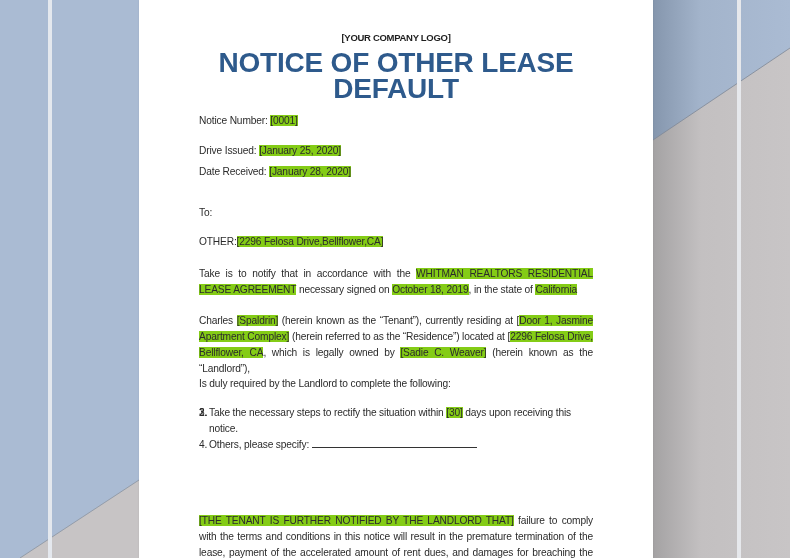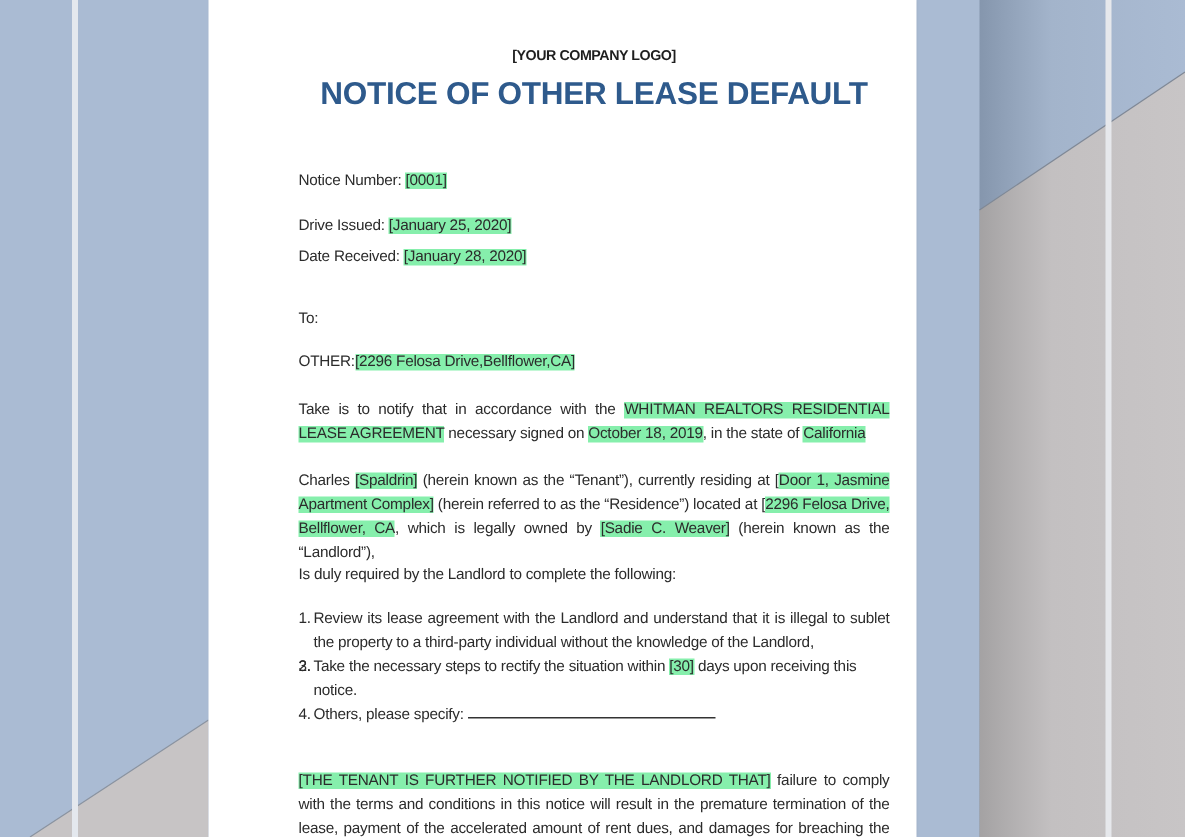--- a/index.html
+++ b/index.html
@@ -3,42 +3,42 @@
 <meta charset="utf-8">
 <style>
   html, body { margin: 0; padding: 0; }
   body {
     width: 790px; height: 558px; overflow: hidden; position: relative;
     background: #aabbd3;
     font-family: "Liberation Sans", sans-serif;
   }
   .bg { position: absolute; top: 0; left: 0; width: 790px; height: 558px; }
   .page {
-    position: absolute; left: 139px; top: 0; width: 472px; height: 558px;
+    position: absolute; left: 139px; top: 0; width: 514px; height: 558px;
     background: #ffffff;
     box-shadow: 0 0 2px rgba(0,0,0,0.08);
   }
   .doc {
     position: absolute; left: 60px; top: 0; width: 394px;
     color: #2b2b2b; font-size: 10.2px; line-height: 16px;
     font-family: "Liberation Sans", sans-serif;
     letter-spacing: -0.15px;
   }
   .logo {
     position: absolute; top: 30px; left: 0; width: 394px; text-align: center;
     font-weight: bold; font-size: 9.5px; color: #1e1e1e; letter-spacing: -0.3px;
   }
   .title {
     position: absolute; top: 50px; left: 0; width: 394px; text-align: center;
-    font-weight: bold; font-size: 21px; color: #2e5a8c; letter-spacing: -0.2px;
+    font-weight: bold; font-size: 28px; color: #2e5a8c; letter-spacing: -0.2px;
     line-height: 26px;
   }
   .line { position: absolute; left: 0; white-space: nowrap; }
   .para { position: absolute; left: 0; width: 394px; text-align: justify; text-align-last: left; }
-  .hl { background: #86efac; }
+  .hl { background: #84cc16; }
   ol { margin: 0; padding: 0; list-style: none; position: absolute; left: 0; width: 394px; }
   ol li { position: relative; padding-left: 10px; }
   ol li .num { position: absolute; left: 0; top: 0; }
   .blank { display: inline-block; width: 165px; border-bottom: 1px solid #333; height: 9px; vertical-align: baseline; }
 </style>
 </head>
 <body>
 
 <svg class="bg" width="790" height="558" viewBox="0 0 790 558">
   <defs>
@@ -89,21 +89,21 @@
     </div>
 
     <div class="para" style="top:266px"><span>Take is to notify that in accordance with the </span><span class="hl">WHITMAN REALTORS RESIDENTIAL LEASE AGREEMENT</span><span> necessary signed on </span><span class="hl">October 18, 2019</span><span>, in the state of </span><span class="hl">California</span></div>
 
     <div class="para" style="top:313px"><span>Charles </span><span class="hl">[Spaldrin]</span><span> (herein known as the “Tenant”), currently residing at [</span><span class="hl">Door 1, Jasmine Apartment Complex]</span><span> (herein referred to as the “Residence”) located at [</span><span class="hl">2296 Felosa Drive, Bellflower, CA</span><span>, which is legally owned by </span><span class="hl">[Sadie C. Weaver]</span><span> (herein known as the “Landlord”),</span></div>
 
     <div class="line" style="top:376px">Is duly required by the Landlord to complete the following:</div>
 
     <ol style="top:405px">
       <li style="text-align:justify;">
-        <span class="num">1.</span><span>Review its lease agreement with the Landlord and understand that it is illegal to sublet the property to a third-party individual without the knowledge of the Landlord,</span>
+        <span class="num">1.</span>
       </li>
       <li>
         <span class="num">2.</span>
       </li>
       <li>
         <span class="num">3.</span><span>Take the necessary steps to rectify the situation within </span><span class="hl">[30]</span><span> days upon receiving this notice.</span>
       </li>
       <li>
         <span class="num">4.</span><span>Others, please specify: </span><span class="blank"></span>
       </li>

